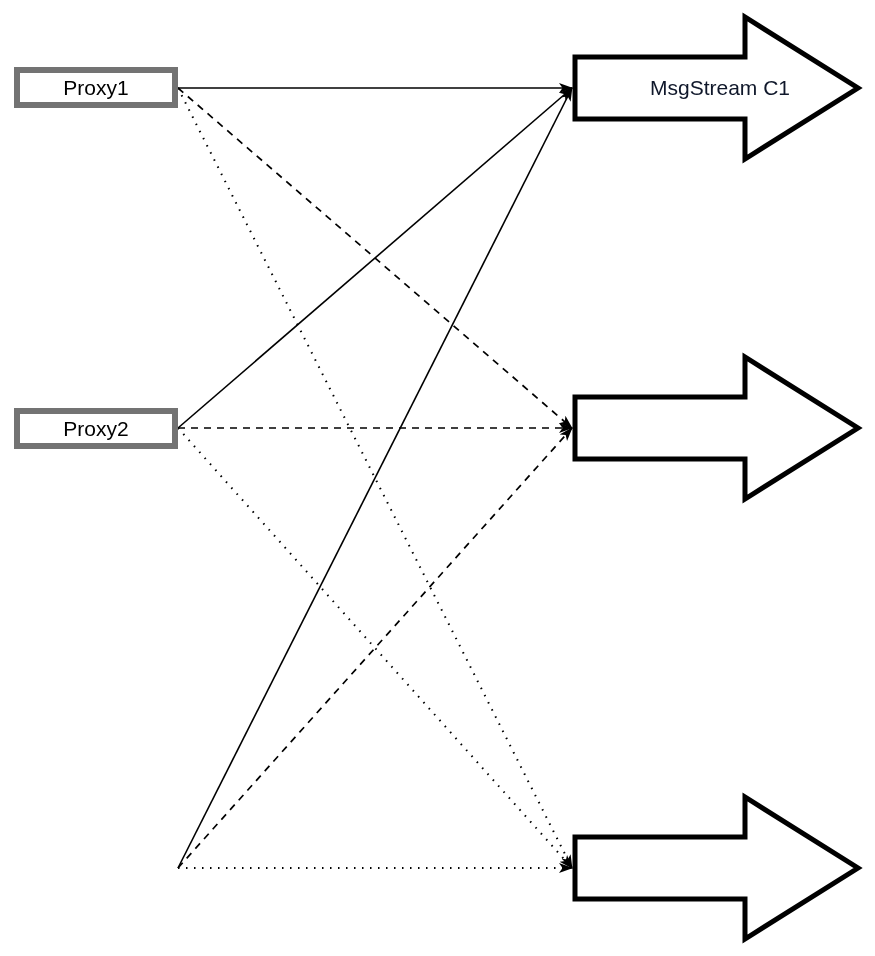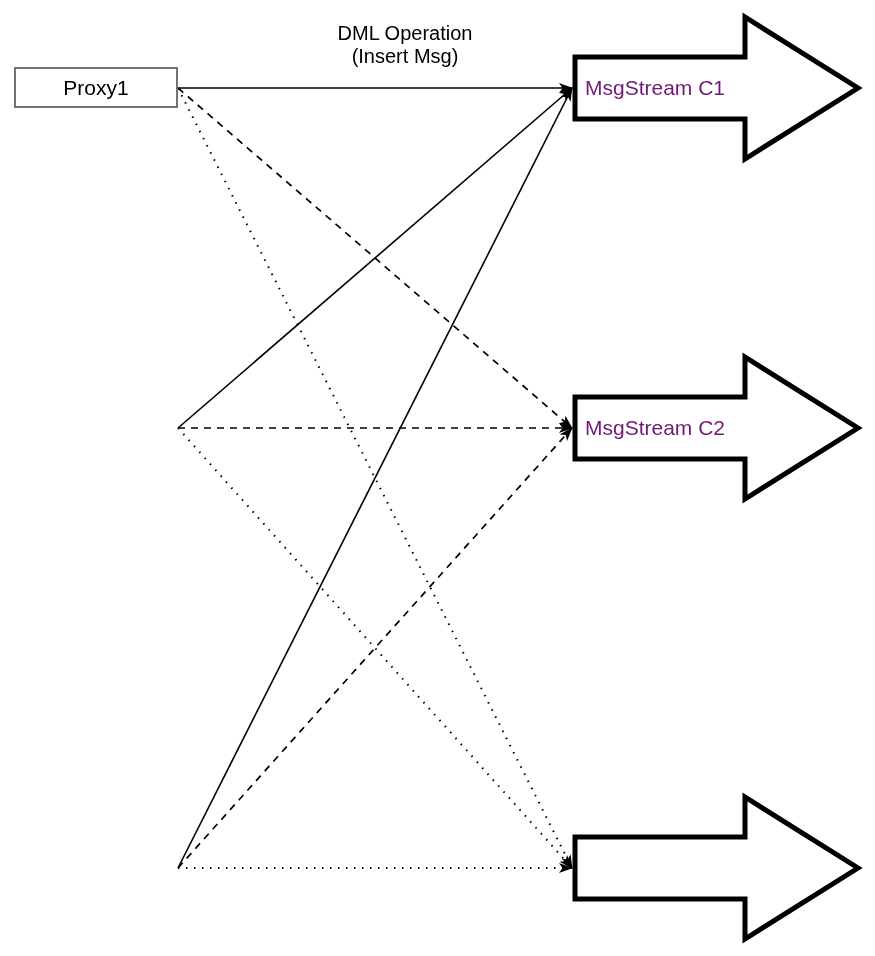--- a/index.html
+++ b/index.html
@@ -42,37 +42,37 @@
     stroke: #000000;
     stroke-width: 5;
     stroke-linejoin: miter;
   }
   .proxy-box {
     position: absolute;
     left: 14px;
     width: 164px;
     height: 41px;
     box-sizing: border-box;
-    border: 2px solid #737373;
+    border: 6px solid #737373;
     background: #ffffff;
     display: flex;
     align-items: center;
     justify-content: center;
     font-size: 21px;
     color: #000000;
   }
   .stream-label {
     position: absolute;
     left: 585px;
     width: 270px;
     height: 30px;
     line-height: 30px;
-    text-align: left;
+    text-align: center;
     font-size: 21px;
-    color: #701a75;
+    color: #0f172a;
   }
   .diagram-title {
     position: absolute;
     left: 250px;
     top: 22px;
     width: 310px;
     text-align: center;
     font-size: 20px;
     line-height: 23px;
     color: #000000;
@@ -97,25 +97,23 @@
       <line x1="178" y1="428" x2="572" y2="428" class="connector connector-dashed" marker-end="url(#arrowhead)"></line>
       <line x1="178" y1="428" x2="572" y2="868" class="connector connector-dotted" marker-end="url(#arrowhead)"></line>
       <line x1="178" y1="868" x2="572" y2="88" class="connector connector-solid" marker-end="url(#arrowhead)"></line>
       <line x1="178" y1="868" x2="572" y2="428" class="connector connector-dashed" marker-end="url(#arrowhead)"></line>
       <line x1="178" y1="868" x2="572" y2="868" class="connector connector-dotted" marker-end="url(#arrowhead)"></line>
       <polygon class="block-arrow" points="575,57 745,57 745,17 858,88 745,159 745,119 575,119"></polygon>
     <polygon class="block-arrow" points="575,397 745,397 745,357 858,428 745,499 745,459 575,459"></polygon>
     <polygon class="block-arrow" points="575,837 745,837 745,797 858,868 745,939 745,899 575,899"></polygon>
   </svg>
 
-  <div class="diagram-title">
-    <div>DML Operation</div>
-    <div>(Insert Msg)</div>
-  </div>
 
   <div class="proxy-box" style="top:67px">
     <span>Proxy1</span>
   </div>
+  <div class="proxy-box" style="top:408px">
+    <span>Proxy2</span>
+  </div>
 
   <div class="stream-label" style="top:73px">MsgStream C1</div>
-  <div class="stream-label" style="top:413px">MsgStream C2</div>
 
 </div>
 
 </body></html>

